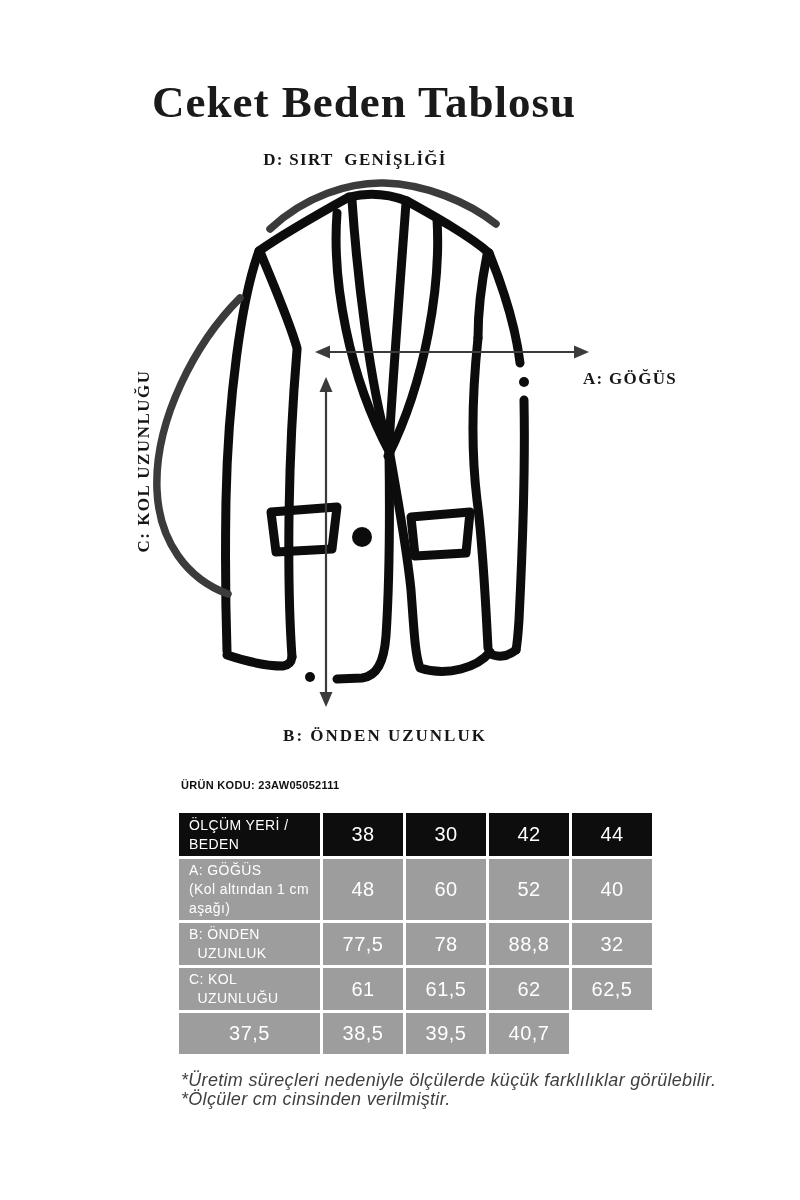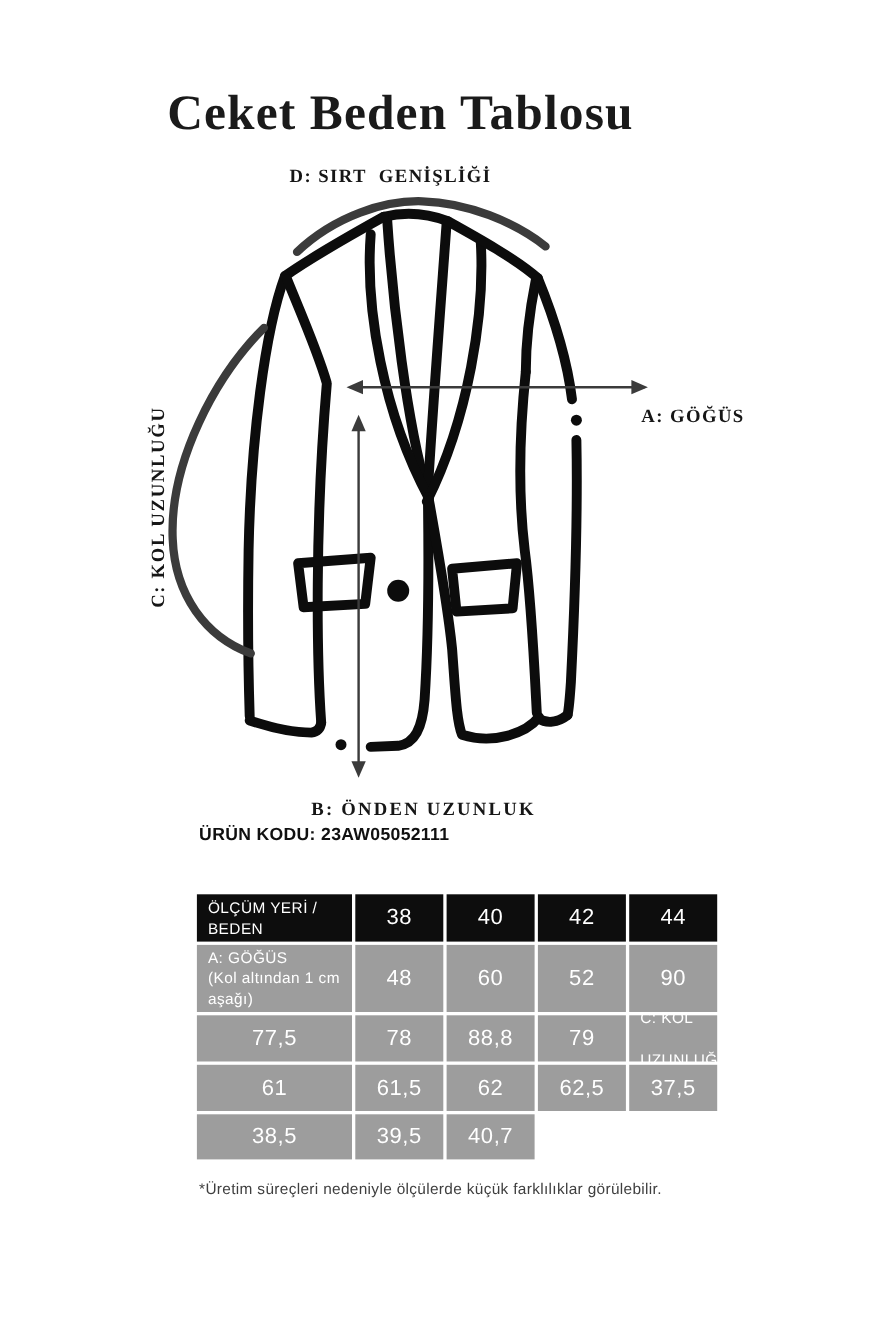--- a/index.html
+++ b/index.html
@@ -27,38 +27,38 @@
            transform:rotate(-90deg);transform-origin:center;letter-spacing:1.5px;}
 
   svg.jacket{position:absolute;left:0;top:0;width:800px;height:1200px;}
   .stroke{fill:none;stroke:var(--ink);stroke-width:9;stroke-linecap:round;stroke-linejoin:round;}
   .fillspot{fill:var(--ink);stroke:none;}
   .arc{fill:none;stroke:var(--annotation);stroke-width:7.5;stroke-linecap:round;}
   .mline{fill:none;stroke:var(--annotation);stroke-width:2.2;}
   .mhead{fill:var(--annotation);stroke:none;}
 
   .product-code{
-    position:absolute;left:181px;top:751px;font-weight:bold;font-size:16px;
+    position:absolute;left:181px;top:779px;font-weight:bold;font-size:11px;
     letter-spacing:0.3px;color:#101010;
   }
 
   .size-table{
     position:absolute;left:179px;top:813px;width:540px;
     display:grid;grid-template-columns:141px 80px 80px 80px 80px;
     grid-template-rows:43px 61px 42px 42px 41px;gap:3px;
   }
   .cell{display:flex;align-items:center;justify-content:center;
         color:var(--table-text);font-size:20px;letter-spacing:0.5px;}
   .cell.head{background:var(--header-bg);}
   .cell.body{background:var(--row-bg);}
   .cell.lbl{justify-content:flex-start;padding-left:10px;padding-right:6px;
             font-size:14px;line-height:19px;white-space:pre-wrap;letter-spacing:0.4px;}
 
   .notes{position:absolute;left:181px;top:1071px;color:var(--note-text);
-         font-size:14px;line-height:18.5px;letter-spacing:0.3px;}
+         font-size:18px;line-height:18.5px;letter-spacing:0.3px;font-style:italic;}
   .notes div{white-space:pre;}
 </style>
 </head>
 <body>
 
 <div class="page">
 
   <div class="title">Ceket Beden Tablosu</div>
 
   <svg class="jacket" viewBox="0 0 800 1200" aria-hidden="true">
@@ -106,47 +106,50 @@
   <div class="diagram-label label-c">C: KOL UZUNLUĞU</div>
   <div class="diagram-label label-b">B: ÖNDEN UZUNLUK</div>
 
   <div class="product-code">ÜRÜN KODU: 23AW05052111</div>
 
   <div class="size-table">
 
     <div class="cell head lbl">ÖLÇÜM YERİ /
 BEDEN</div>
     <div class="cell head">38</div>
-    <div class="cell head">40</div>
+    <div class="cell head">30</div>
     <div class="cell head">42</div>
     <div class="cell head">44</div>
 
     <div class="cell body lbl">A: GÖĞÜS
 (Kol altından 1 cm
 aşağı)</div>
     <div class="cell body">48</div>
     <div class="cell body">60</div>
     <div class="cell body">52</div>
-    <div class="cell body">90</div>
+    <div class="cell body">40</div>
 
+    <div class="cell body lbl">B: ÖNDEN
+  UZUNLUK</div>
     <div class="cell body">77,5</div>
     <div class="cell body">78</div>
     <div class="cell body">88,8</div>
-    <div class="cell body">79</div>
+    <div class="cell body">32</div>
 
     <div class="cell body lbl">C: KOL
   UZUNLUĞU</div>
     <div class="cell body">61</div>
     <div class="cell body">61,5</div>
     <div class="cell body">62</div>
     <div class="cell body">62,5</div>
 
     <div class="cell body">37,5</div>
     <div class="cell body">38,5</div>
     <div class="cell body">39,5</div>
     <div class="cell body">40,7</div>
   </div>
 
   <div class="notes">
     <div>*Üretim süreçleri nedeniyle ölçülerde küçük farklılıklar görülebilir.</div>
+    <div>*Ölçüler cm cinsinden verilmiştir.</div>
   </div>
 
 </div>
 
 </body></html>

